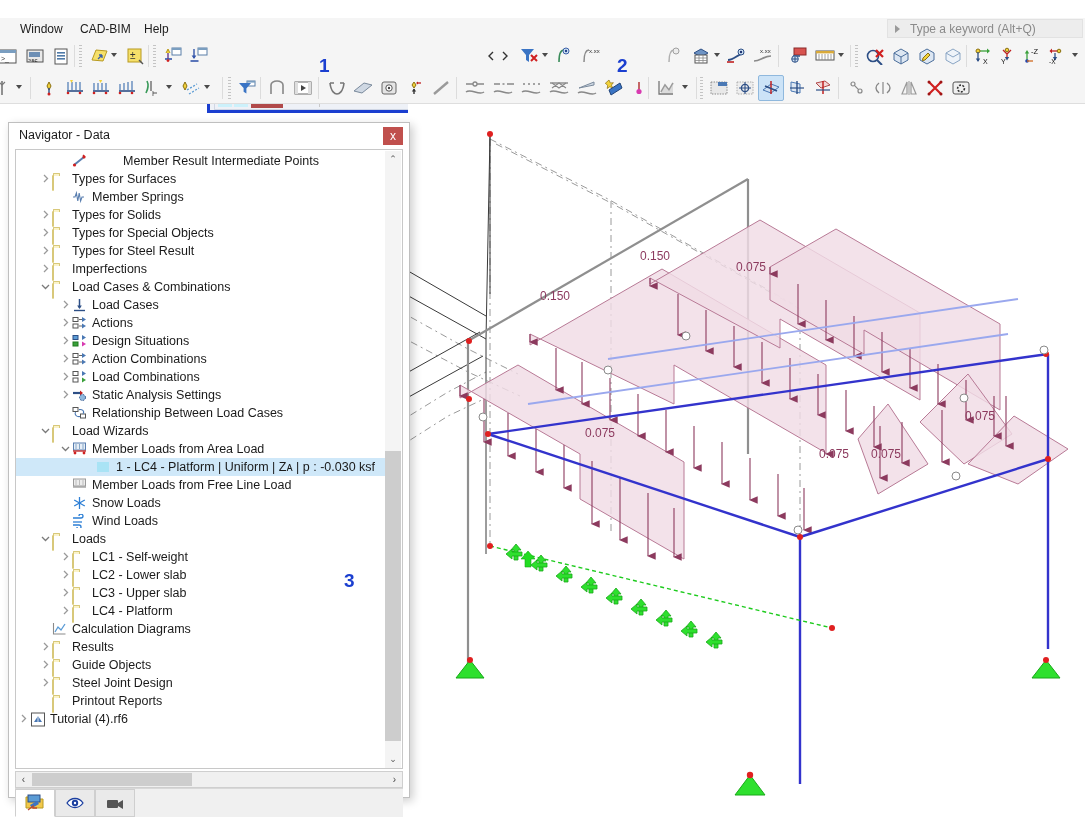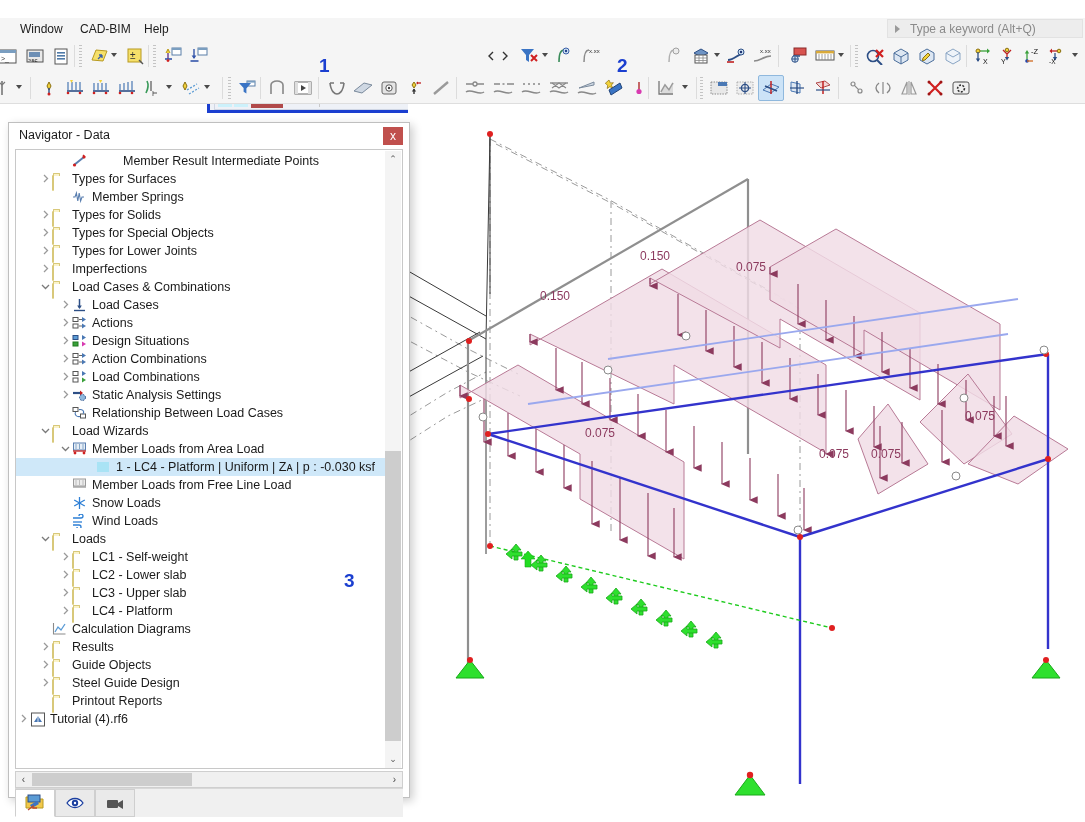--- a/index.html
+++ b/index.html
@@ -848,21 +848,21 @@
               <path d="M3 1 L6.5 4.5 L3 8" stroke="#9a9a9a" fill="none" stroke-width="1.3"></path>
             </svg></span>
           <span class="ticon" style="left: 36px;"><span class="folder"></span></span>
           <span class="tlabel" style="left: 56px;">Types for Special Objects</span>
         </div>
         <div class="trow">
           <span class="twist" style="left: 22px;"><svg width="9" height="9" viewBox="0 0 9 9">
               <path d="M3 1 L6.5 4.5 L3 8" stroke="#9a9a9a" fill="none" stroke-width="1.3"></path>
             </svg></span>
           <span class="ticon" style="left: 36px;"><span class="folder"></span></span>
-          <span class="tlabel" style="left: 56px;">Types for Lower Joints</span>
+          <span class="tlabel" style="left: 56px;">Types for Steel Result</span>
         </div>
         <div class="trow">
           <span class="twist" style="left: 22px;"><svg width="9" height="9" viewBox="0 0 9 9">
               <path d="M3 1 L6.5 4.5 L3 8" stroke="#9a9a9a" fill="none" stroke-width="1.3"></path>
             </svg></span>
           <span class="ticon" style="left: 36px;"><span class="folder"></span></span>
           <span class="tlabel" style="left: 56px;">Imperfections</span>
         </div>
         <div class="trow">
           <span class="twist" style="left: 22px;"><svg width="9" height="9" viewBox="0 0 9 9">
@@ -1058,21 +1058,21 @@
               <path d="M3 1 L6.5 4.5 L3 8" stroke="#9a9a9a" fill="none" stroke-width="1.3"></path>
             </svg></span>
           <span class="ticon" style="left: 36px;"><span class="folder"></span></span>
           <span class="tlabel" style="left: 56px;">Guide Objects</span>
         </div>
         <div class="trow">
           <span class="twist" style="left: 22px;"><svg width="9" height="9" viewBox="0 0 9 9">
               <path d="M3 1 L6.5 4.5 L3 8" stroke="#9a9a9a" fill="none" stroke-width="1.3"></path>
             </svg></span>
           <span class="ticon" style="left: 36px;"><span class="folder"></span></span>
-          <span class="tlabel" style="left: 56px;">Steel Guide Design</span>
+          <span class="tlabel" style="left: 56px;">Steel Joint Design</span>
         </div>
         <div class="trow">
           <span class="ticon" style="left: 36px;"><span class="folder"></span></span>
           <span class="tlabel" style="left: 56px;">Printout Reports</span>
         </div>
         <div class="trow">
           <span class="twist" style="left: 0px;"><svg width="9" height="9" viewBox="0 0 9 9">
               <path d="M3 1 L6.5 4.5 L3 8" stroke="#9a9a9a" fill="none" stroke-width="1.3"></path>
             </svg></span>
           <span class="ticon" style="left: 14px;"><svg width="16" height="15" viewBox="0 0 16 15">

